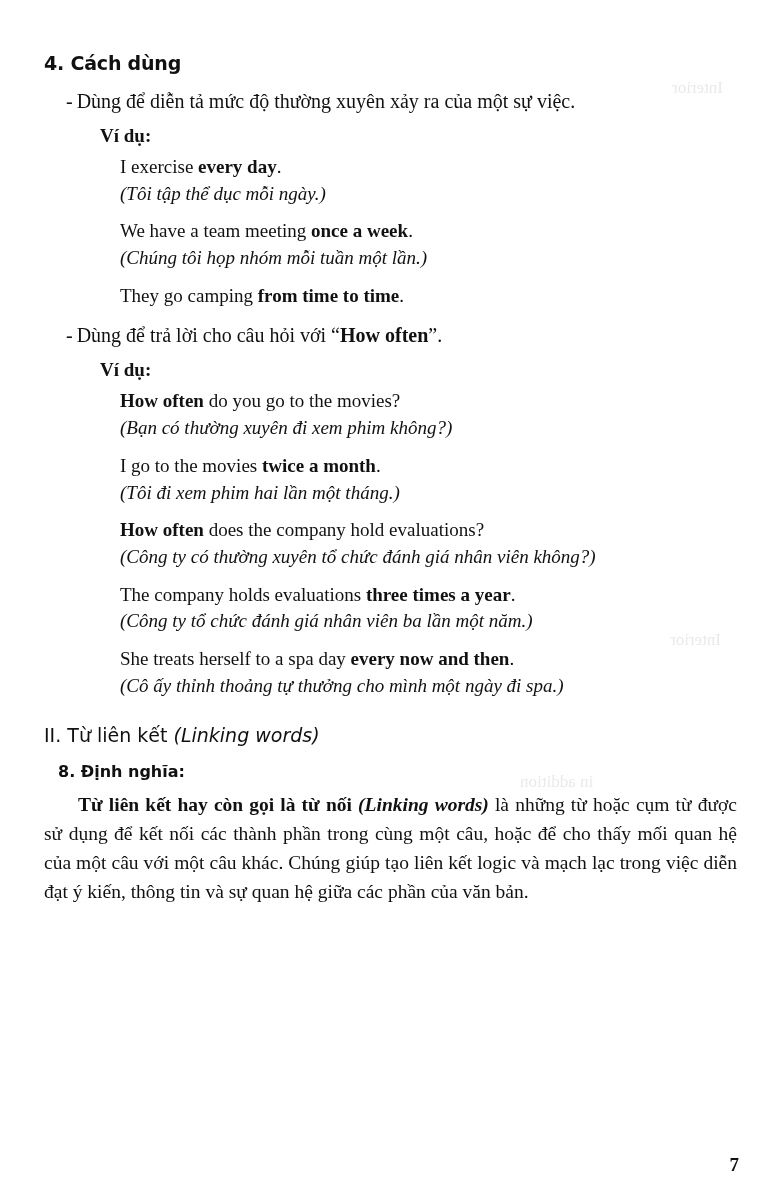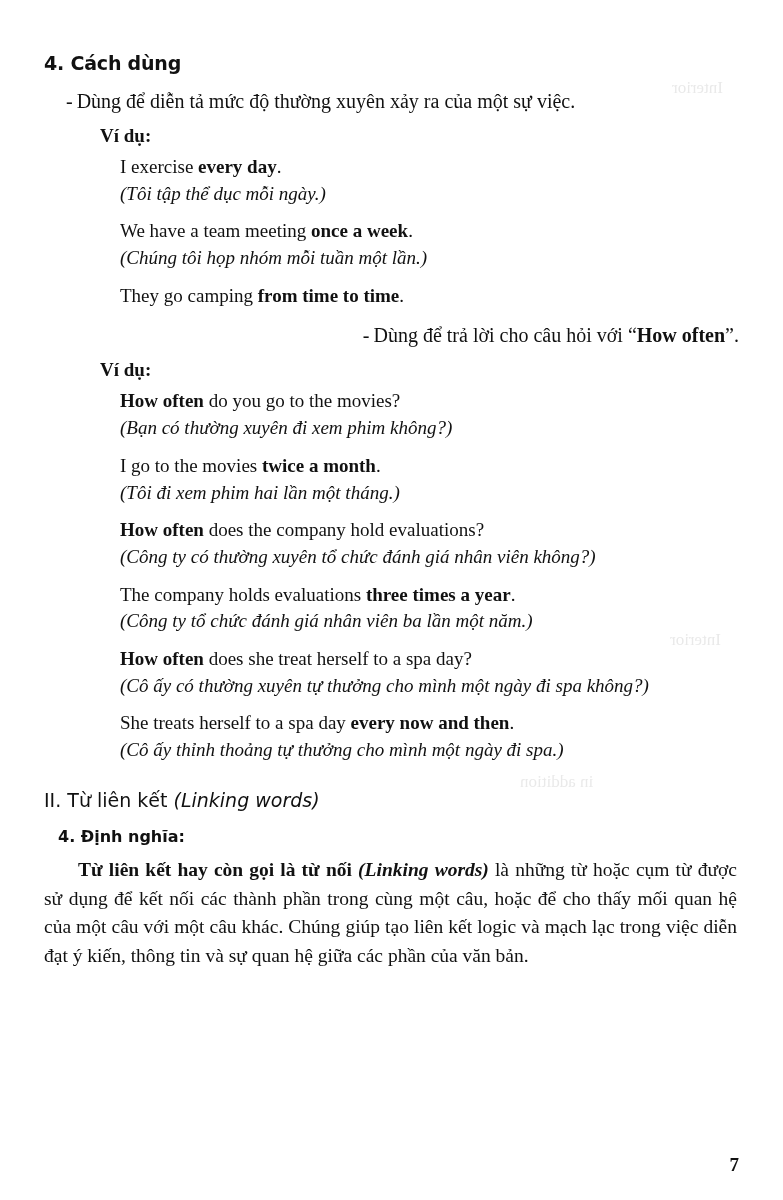--- a/index.html
+++ b/index.html
@@ -149,21 +149,21 @@
     </div>
     <div class="ex-block">
       <p class="ex-en"><span>We have a team meeting </span><span class="bold">once a week</span><span>.</span></p>
       <p class="ex-vi">(Chúng tôi họp nhóm mỗi tuần một lần.)</p>
     </div>
     <div class="ex-block">
       <p class="ex-en"><span>They go camping </span><span class="bold">from time to time</span><span>.</span></p>
     </div>
   </div>
 
-  <p class="bullet" style="margin-top:14px;text-align:right;">
+  <p class="bullet" style="margin-top:14px;">
     <span class="dash">-</span><span>Dùng để trả lời cho câu hỏi với “</span><span class="bold">How often</span><span>”.</span>
   </p>
 
   <p class="vidu">Ví dụ:</p>
 
   <div class="ex-group">
     <div class="ex-block">
       <p class="ex-en"><span class="bold">How often</span><span> do you go to the movies?</span></p>
       <p class="ex-vi">(Bạn có thường xuyên đi xem phim không?)</p>
     </div>
@@ -173,30 +173,26 @@
     </div>
     <div class="ex-block">
       <p class="ex-en"><span class="bold">How often</span><span> does the company hold evaluations?</span></p>
       <p class="ex-vi">(Công ty có thường xuyên tổ chức đánh giá nhân viên không?)</p>
     </div>
     <div class="ex-block">
       <p class="ex-en"><span>The company holds evaluations </span><span class="bold">three times a year</span><span>.</span></p>
       <p class="ex-vi">(Công ty tổ chức đánh giá nhân viên ba lần một năm.)</p>
     </div>
     <div class="ex-block">
-      <p class="ex-en"><span class="bold">How often</span><span> does she treat herself to a spa day?</span></p>
-      <p class="ex-vi">(Cô ấy có thường xuyên tự thưởng cho mình một ngày đi spa không?)</p>
-    </div>
-    <div class="ex-block">
       <p class="ex-en"><span>She treats herself to a spa day </span><span class="bold">every now and then</span><span>.</span></p>
       <p class="ex-vi">(Cô ấy thỉnh thoảng tự thưởng cho mình một ngày đi spa.)</p>
     </div>
   </div>
 
   <h2 class="sec-heading-2"><span>II. Từ liên kết </span><span class="ital">(Linking words)</span></h2>
 
-  <h3 class="sub-heading">4. Định nghĩa:</h3>
+  <h3 class="sub-heading">8. Định nghĩa:</h3>
 
   <p class="def-para"><span class="b">Từ liên kết hay còn gọi là từ nối </span><span class="bi">(Linking words)</span><span> là những từ hoặc cụm từ được sử dụng để kết nối các thành phần trong cùng một câu, hoặc để cho thấy mối quan hệ của một câu với một câu khác. Chúng giúp tạo liên kết logic và mạch lạc trong việc diễn đạt ý kiến, thông tin và sự quan hệ giữa các phần của văn bản.</span></p>
 
   <div class="page-number">7</div>
 
 </div>
 
 </body></html>

